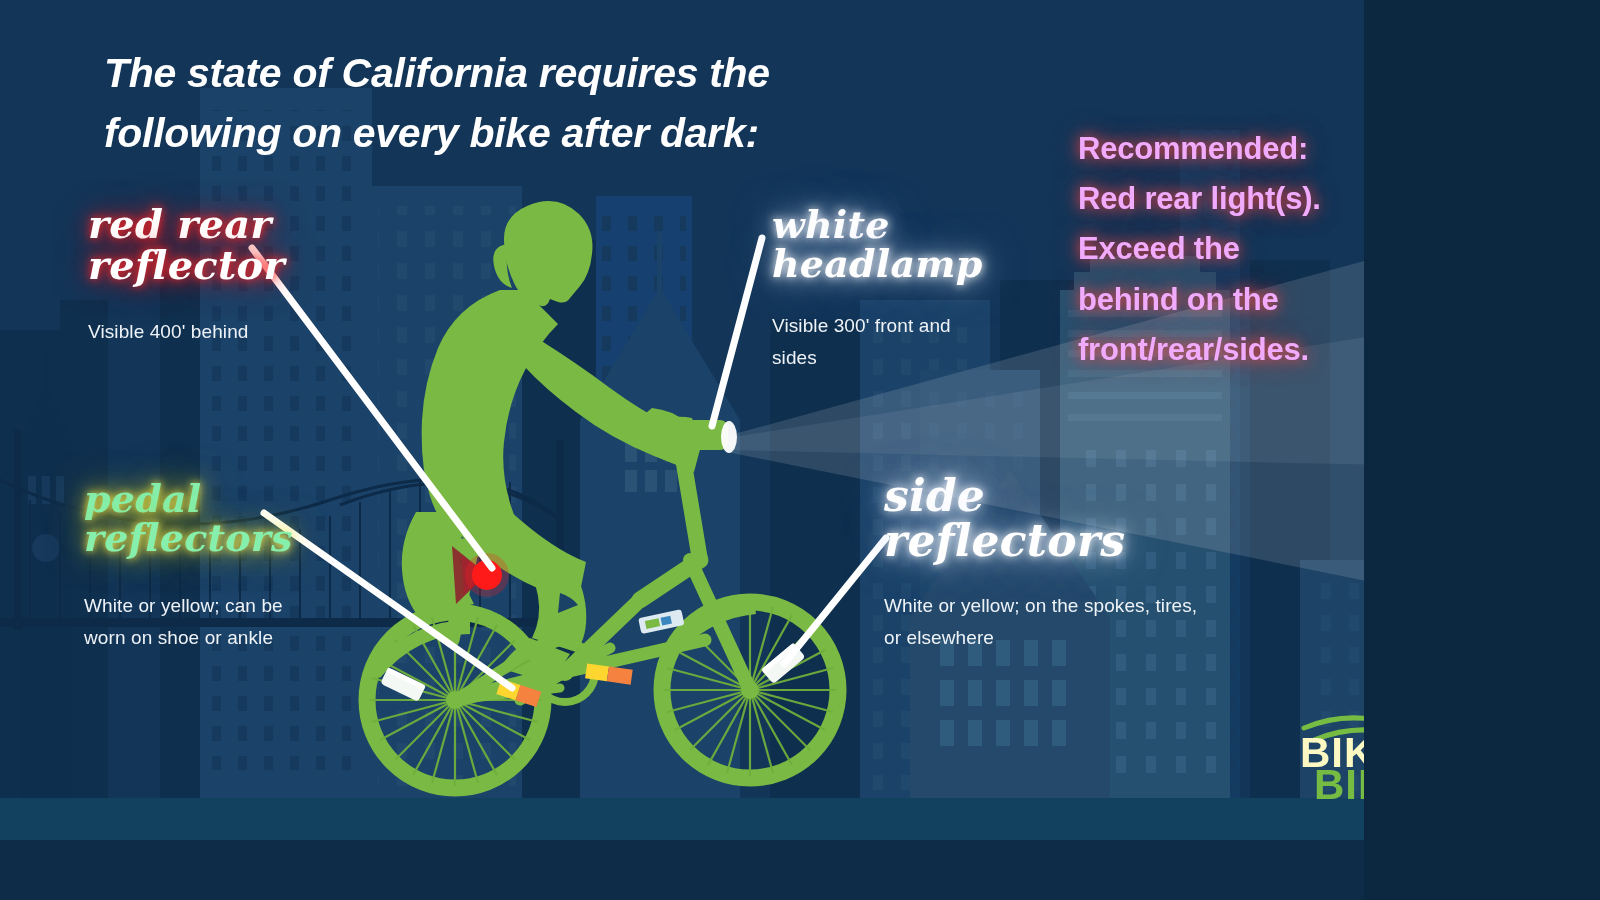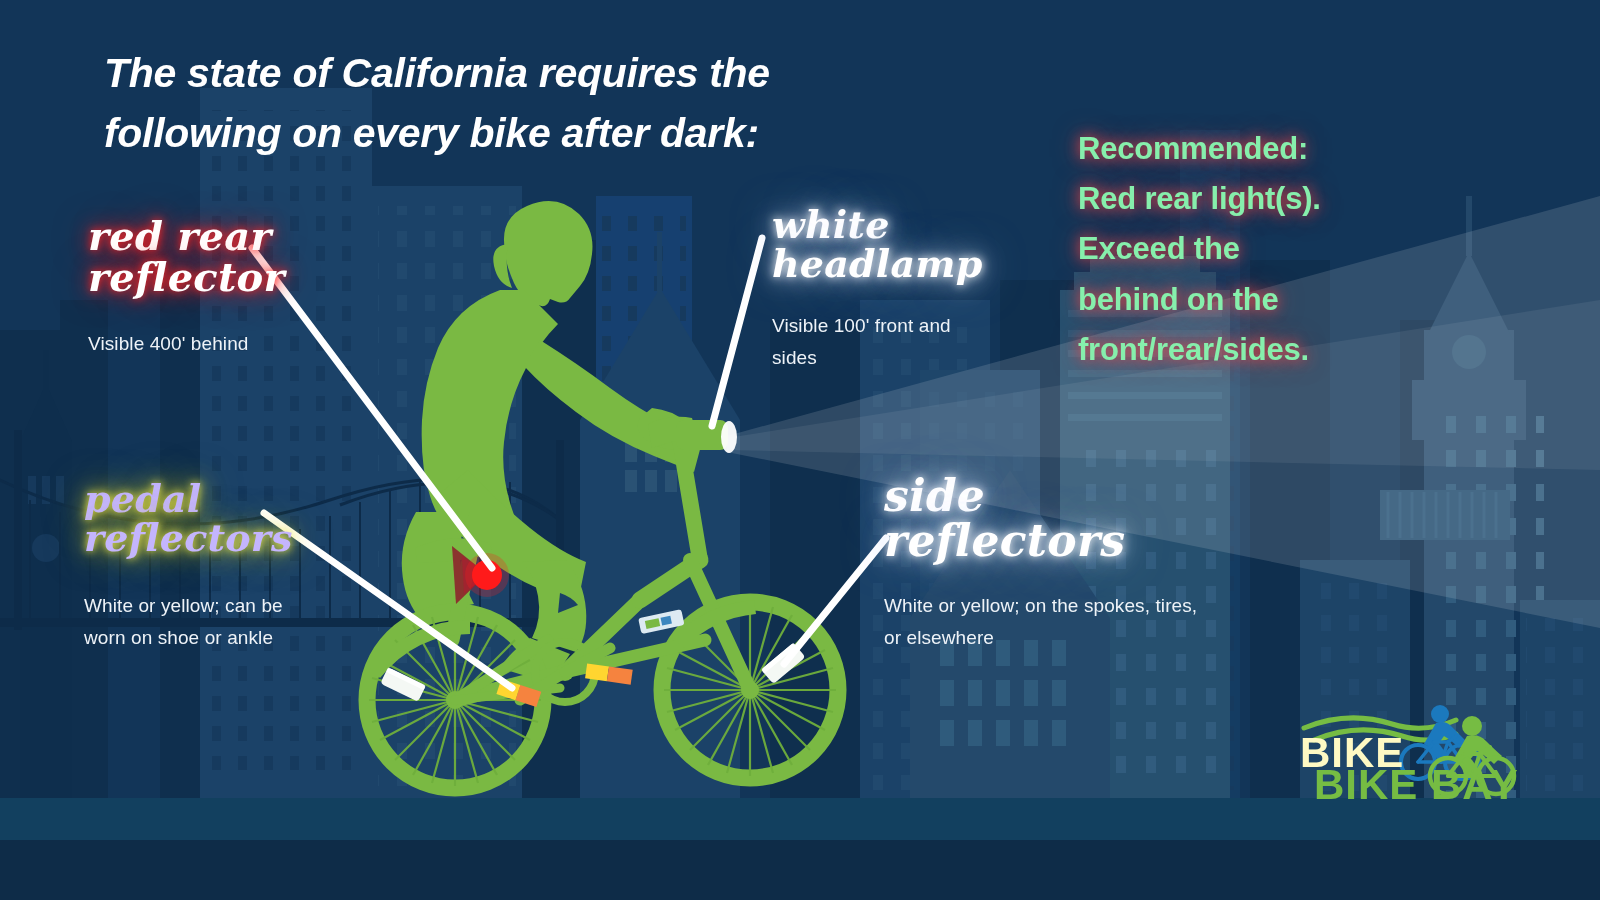--- a/index.html
+++ b/index.html
@@ -1,40 +1,40 @@
 <!DOCTYPE html>
 <html><head>
 <meta charset="utf-8">
 <title>Bike East Bay — California Bike Light Requirements</title>
 <style>
   html,body{margin:0;padding:0;background:#0c2840;}
   *{box-sizing:border-box;}
   #stage{
-    position:relative;width:1600px;height:900px;overflow:hidden;
+    position:relative;width:1364px;height:900px;overflow:hidden;
     background:#123558;
     font-family:"Liberation Sans", sans-serif;
     padding-left:40px;
   }
   .layer{position:absolute;top:0;left:0;width:1600px;height:900px;}
   svg.layer{display:block;}
 
   
   #headline{
     position:absolute;left:104px;top:44px;width:860px;
     color:#ffffff;font-size:41px;line-height:1.46;
     font-weight:bold;font-style:italic;letter-spacing:-0.3px;
     font-family:"Liberation Sans", sans-serif;
     z-index:40;
   }
   #headline .l{display:block;}
 
   
   #recommended{
     position:absolute;left:1078px;top:124px;width:370px;
-    color:#86efac;font-size:31px;line-height:1.62;font-weight:bold;
+    color:#f0abfc;font-size:31px;line-height:1.62;font-weight:bold;
     letter-spacing:-0.2px;
     text-shadow:0 0 13px rgba(249,70,70,.95),0 0 26px rgba(249,70,70,.55);
     z-index:40;
   }
   #recommended .l{display:block;white-space:nowrap;}
 
   
   .callout{position:absolute;z-index:40;}
   .callout .ttl{
     font-style:italic;font-weight:bold;
@@ -44,28 +44,28 @@
   }
   .callout .ttl .l{display:block;}
   .callout .sub{
     color:#eef3f8;font-size:19px;line-height:1.72;font-weight:normal;
     font-family:"Liberation Sans", sans-serif;
     letter-spacing:0.1px;
   }
   .callout .sub .l{display:block;}
 
   
-  #c-red{left:88px;top:216px;width:300px;}
+  #c-red{left:88px;top:204px;width:300px;}
   #c-red .ttl{font-size:40px;
     text-shadow:0 0 9px rgba(255,40,40,.98),0 0 20px rgba(255,30,30,.8),0 0 36px rgba(220,20,20,.6);}
   #c-red .sub{margin-top:30px;}
 
   
   #c-pedal{left:84px;top:480px;width:320px;}
-  #c-pedal .ttl{font-size:38px;color:#c4b5fd;
+  #c-pedal .ttl{font-size:38px;color:#86efac;
     text-shadow:0 0 9px rgba(250,245,80,.98),0 0 22px rgba(235,225,40,.82),0 0 42px rgba(210,200,30,.55);}
   #c-pedal .sub{margin-top:32px;}
 
   
   #c-head{left:772px;top:196px;width:270px;}
   #c-head .ttl{font-size:38px;
     text-shadow:0 0 10px rgba(255,255,255,.95),0 0 24px rgba(220,235,255,.8),0 0 44px rgba(190,215,255,.5);margin-top:10px;}
   #c-head .sub{margin-top:26px;}
 
   #c-side{left:884px;top:474px;width:400px;}
@@ -450,21 +450,21 @@
       <span class="l">worn on shoe or ankle</span>
     </div>
   </div>
 
   <div class="callout" id="c-head">
     <div class="ttl">
       <span class="l">white</span>
       <span class="l">headlamp</span>
     </div>
     <div class="sub">
-      <span class="l">Visible 100' front and</span>
+      <span class="l">Visible 300' front and</span>
       <span class="l">sides</span>
     </div>
   </div>
 
   <div class="callout" id="c-side">
     <div class="ttl">
       <span class="l">side</span>
       <span class="l">reflectors</span>
     </div>
     <div class="sub">

